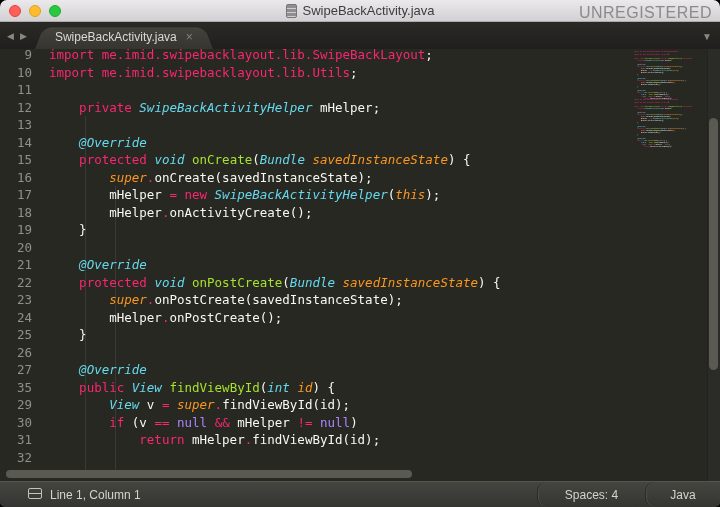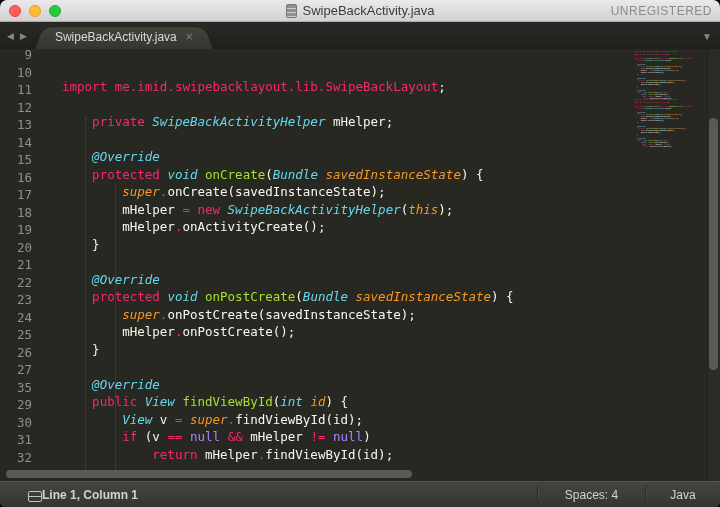--- a/index.html
+++ b/index.html
@@ -14,21 +14,21 @@
   .traffic { position:absolute; left:9px; top:5px; display:flex; gap:8px; }
   .tl { width:12px; height:12px; border-radius:50%; }
   .tl.red    { background:#ff5f57; border:0.5px solid #e0443e; }
   .tl.yellow { background:#febc2e; border:0.5px solid #dea123; }
   .tl.green  { background:#28c840; border:0.5px solid #1dad2b; }
   .title-center { flex:1; display:flex; justify-content:center; align-items:center; gap:6px; }
   .doc-icon { width:11px; height:14px; background:#8f8f8f; border-radius:2px;
               background-image:repeating-linear-gradient(#8f8f8f 0 3px, #cfcfcf 3px 4px);
               border:1px solid #777; }
   .win-title { font-size:13px; color:#3e3e3e; }
-  .license { position:absolute; right:8px; top:4px; font-size:12px; color:#8b8b8b; letter-spacing:0.5px; }
+  .license { position:absolute; right:8px; top:4px; font-size:16px; color:#8b8b8b; letter-spacing:0.5px; }
 
   
   .tabbar { position:absolute; top:23px; left:0; right:0; height:26px;
             background:linear-gradient(#2a2926, #201f1d); display:flex; align-items:stretch; }
   .tab-nav { display:flex; align-items:center; gap:6px; padding:0 8px 0 7px; }
   .tab-nav span { font-size:9px; color:#8a887f; cursor:default; }
   .tab { position:relative; width:178px; margin-top:2px; }
   .tab::before { content:""; position:absolute; inset:0; background:linear-gradient(#43423b, #363530);
                  border-radius:9px 9px 0 0; transform:perspective(16px) rotateX(4deg);
                  transform-origin:bottom; box-shadow:0 0 1px #14130f; }
@@ -37,22 +37,22 @@
   .tab-label { font-size:12px; color:#dbdad2; }
   .tab-close { font-size:12px; color:#83817a; line-height:1; }
   .tab-overflow { position:absolute; right:8px; top:8px; font-size:10px; color:#8a8880; }
 
   
   .editor { position:absolute; top:49px; left:0; right:0; bottom:26px;
             background:#272822; overflow:hidden; }
   .gutter { position:absolute; left:0; top:-3px; width:32px; text-align:right;
             font:12.5px/17.5px "DejaVu Sans Mono", monospace; color:#90908a; }
   .ln { height:17.5px; }
-  .code-pre { position:absolute; left:62px; top:-3px;
-              font:12.5px/17.5px "DejaVu Sans Mono", monospace; color:#f8f8f2;margin-top:32px; }
+  .code-pre { position:absolute; left:49px; top:-3px;
+              font:12.5px/17.5px "DejaVu Sans Mono", monospace; color:#f8f8f2; }
   .cl { height:17.5px; white-space:pre; }
   .tk-pink   { color:#f92672; }
   .tk-green  { color:#a6e22e; }
   .tk-greeni { color:#a6e22e; font-style:italic; }
   .tk-bluei  { color:#66d9ef; font-style:italic; }
   .tk-orangei{ color:#fd971f; font-style:italic; }
   .tk-purple { color:#ae81ff; }
   .tk-fg     { color:#f8f8f2; }
   .indent-guide { position:absolute; width:1px; background:rgba(248,248,242,0.09); }
   .ig4 { left:85px; top:67px; bottom:10px; }
@@ -67,21 +67,21 @@
   .vthumb { position:absolute; right:2px; top:69px; width:9px; height:252px;
             border-radius:4.5px; background:#5a5a53; }
   .hthumb { position:absolute; left:6px; top:421px; width:406px; height:8px;
             border-radius:4px; background:#5a5a53; }
 
   
   .statusbar { position:absolute; left:0; right:0; bottom:0; height:26px;
                background:linear-gradient(#454540, #343431);
                border-top:1px solid #55554f; display:flex; align-items:center;
                font-size:12px; color:#d4d4cb; }
-  .sb-left { flex:1; display:flex; align-items:flex-end; padding-left:28px;font-weight:bold; }
+  .sb-left { flex:1; display:flex; align-items:flex-start; gap:8px; padding-left:28px; }
   .panel-icon { width:14px; height:11px; border:1px solid #c3c3ba; border-radius:2px; position:relative; }
   .panel-icon::after { content:""; position:absolute; left:0; right:0; top:4px; height:1px; background:#c3c3ba; }
   .sb-sect { height:100%; display:flex; align-items:center; justify-content:center;
              border-left:1px solid #2a2a27; box-shadow:inset 1px 0 0 #4e4e48;border-radius:9px; }
   .sb-spaces { width:108px; }
   .sb-syntax { width:75px; }
 </style>
 </head>
 <body>
 
@@ -138,20 +138,21 @@
         <div class="ln">26</div>
         <div class="ln">27</div>
         <div class="ln">35</div>
         <div class="ln">29</div>
         <div class="ln">30</div>
         <div class="ln">31</div>
         <div class="ln">32</div>
       </div>
     <div class="code-pre">
         <div class="cl"><span class="tk-pink">import me.imid.swipebacklayout.lib.SwipeBackLayout</span><span class="tk-fg">;</span></div>
+        <div class="cl"><span class="tk-pink">import me.imid.swipebacklayout.lib.Utils</span><span class="tk-fg">;</span></div>
         <div class="cl"></div>
         <div class="cl"><span class="tk-fg">    </span><span class="tk-pink">private</span><span class="tk-fg"> </span><span class="tk-bluei">SwipeBackActivityHelper</span><span class="tk-fg"> mHelper</span><span class="tk-fg">;</span></div>
         <div class="cl"></div>
         <div class="cl"><span class="tk-fg">    </span><span class="tk-bluei">@Override</span></div>
         <div class="cl"><span class="tk-fg">    </span><span class="tk-pink">protected</span><span class="tk-fg"> </span><span class="tk-bluei">void</span><span class="tk-fg"> </span><span class="tk-green">onCreate</span><span class="tk-fg">(</span><span class="tk-bluei">Bundle</span><span class="tk-fg"> </span><span class="tk-orangei">savedInstanceState</span><span class="tk-fg">) {</span></div>
         <div class="cl"><span class="tk-fg">        </span><span class="tk-orangei">super</span><span class="tk-pink">.</span><span class="tk-fg">onCreate(savedInstanceState);</span></div>
         <div class="cl"><span class="tk-fg">        mHelper </span><span class="tk-pink">=</span><span class="tk-fg"> </span><span class="tk-pink">new</span><span class="tk-fg"> </span><span class="tk-bluei">SwipeBackActivityHelper</span><span class="tk-fg">(</span><span class="tk-orangei">this</span><span class="tk-fg">);</span></div>
         <div class="cl"><span class="tk-fg">        mHelper</span><span class="tk-pink">.</span><span class="tk-fg">onActivityCreate();</span></div>
         <div class="cl"><span class="tk-fg">    }</span></div>
         <div class="cl"></div>

